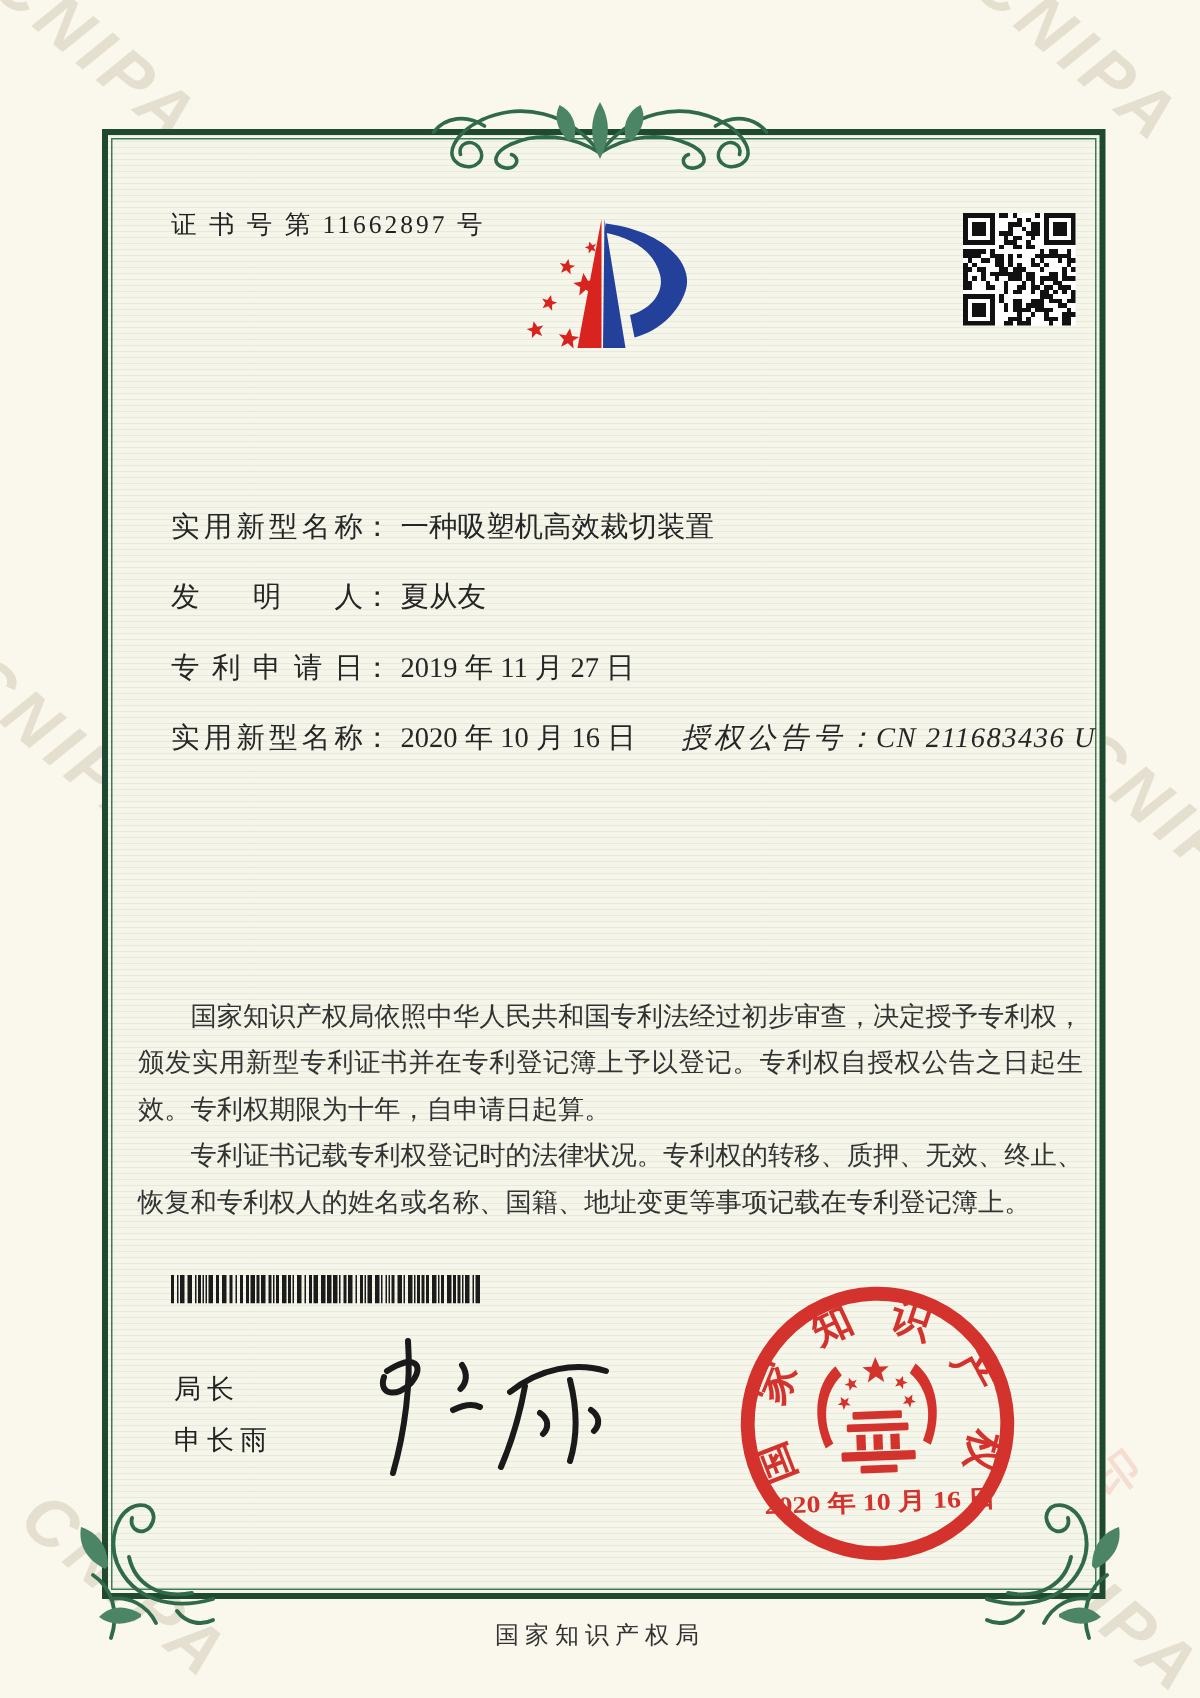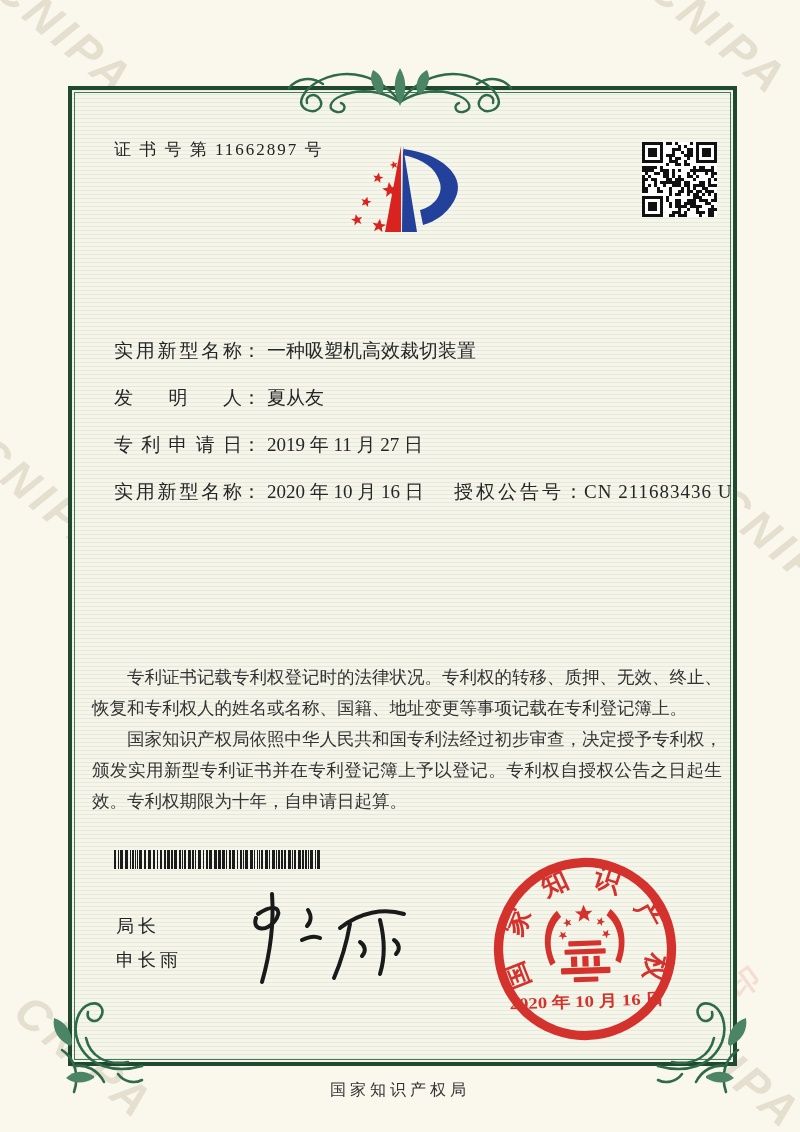--- a/index.html
+++ b/index.html
@@ -44,21 +44,21 @@
   }
   
   .fields{position:absolute;left:42px;top:248px;width:600px;}
   .field-row{position:relative;height:47px;font-size:19px;color:#262626;white-space:nowrap;}
   .field-label{
     display:inline-block;width:128px;text-align:justify;text-align-last:justify;
     vertical-align:bottom;
   }
   .field-colon{display:inline-block;}
   .field-value{padding-left:6px;}
-  .grant-no{position:absolute;left:340px;top:0;letter-spacing:1px;}
+  .grant-no{position:absolute;left:340px;top:0;letter-spacing:1px;font-style:italic;}
   .grant-no .gl{letter-spacing:3px;}
   
   .body-text{
     position:absolute;left:20px;top:572px;width:630px;font-size:17.5px;
     line-height:31px;text-align:justify;color:#333;
   }
   .body-text p{margin:0;text-indent:2em;}
   
   .barcode{
     position:absolute;left:42px;top:760px;width:206px;height:19px;
@@ -407,22 +407,22 @@
     </div>
     <div class="field-row">
       <span class="field-label">实用新型名称</span><span class="field-colon">：</span><span class="field-value">2020 年 10 月 16 日</span>
       <span class="grant-no">
         <span class="gl">授权公告号</span><span>：</span><span>CN 211683436 U</span>
       </span>
     </div>
   </div>
 
   <div class="body-text">
+    <p>国家知识产权局依照中华人民共和国专利法经过初步审查，决定授予专利权，颁发实用新型专利证书并在专利登记簿上予以登记。专利权自授权公告之日起生效。专利权期限为十年，自申请日起算。</p>
     <p>专利证书记载专利权登记时的法律状况。专利权的转移、质押、无效、终止、恢复和专利权人的姓名或名称、国籍、地址变更等事项记载在专利登记簿上。</p>
-    <p>国家知识产权局依照中华人民共和国专利法经过初步审查，决定授予专利权，颁发实用新型专利证书并在专利登记簿上予以登记。专利权自授权公告之日起生效。专利权期限为十年，自申请日起算。</p>
   </div>
 
   <div class="barcode" id="barcode">
       <div class="b" style="width: 2px; flex: 0 0 2px;"></div>
       <div class="g" style="width: 2px; flex: 0 0 2px;"></div>
       <div class="b" style="width: 1px; flex: 0 0 1px;"></div>
       <div class="g" style="width: 1px; flex: 0 0 1px;"></div>
       <div class="b" style="width: 3px; flex: 0 0 3px;"></div>
       <div class="g" style="width: 2px; flex: 0 0 2px;"></div>
       <div class="b" style="width: 3px; flex: 0 0 3px;"></div>

